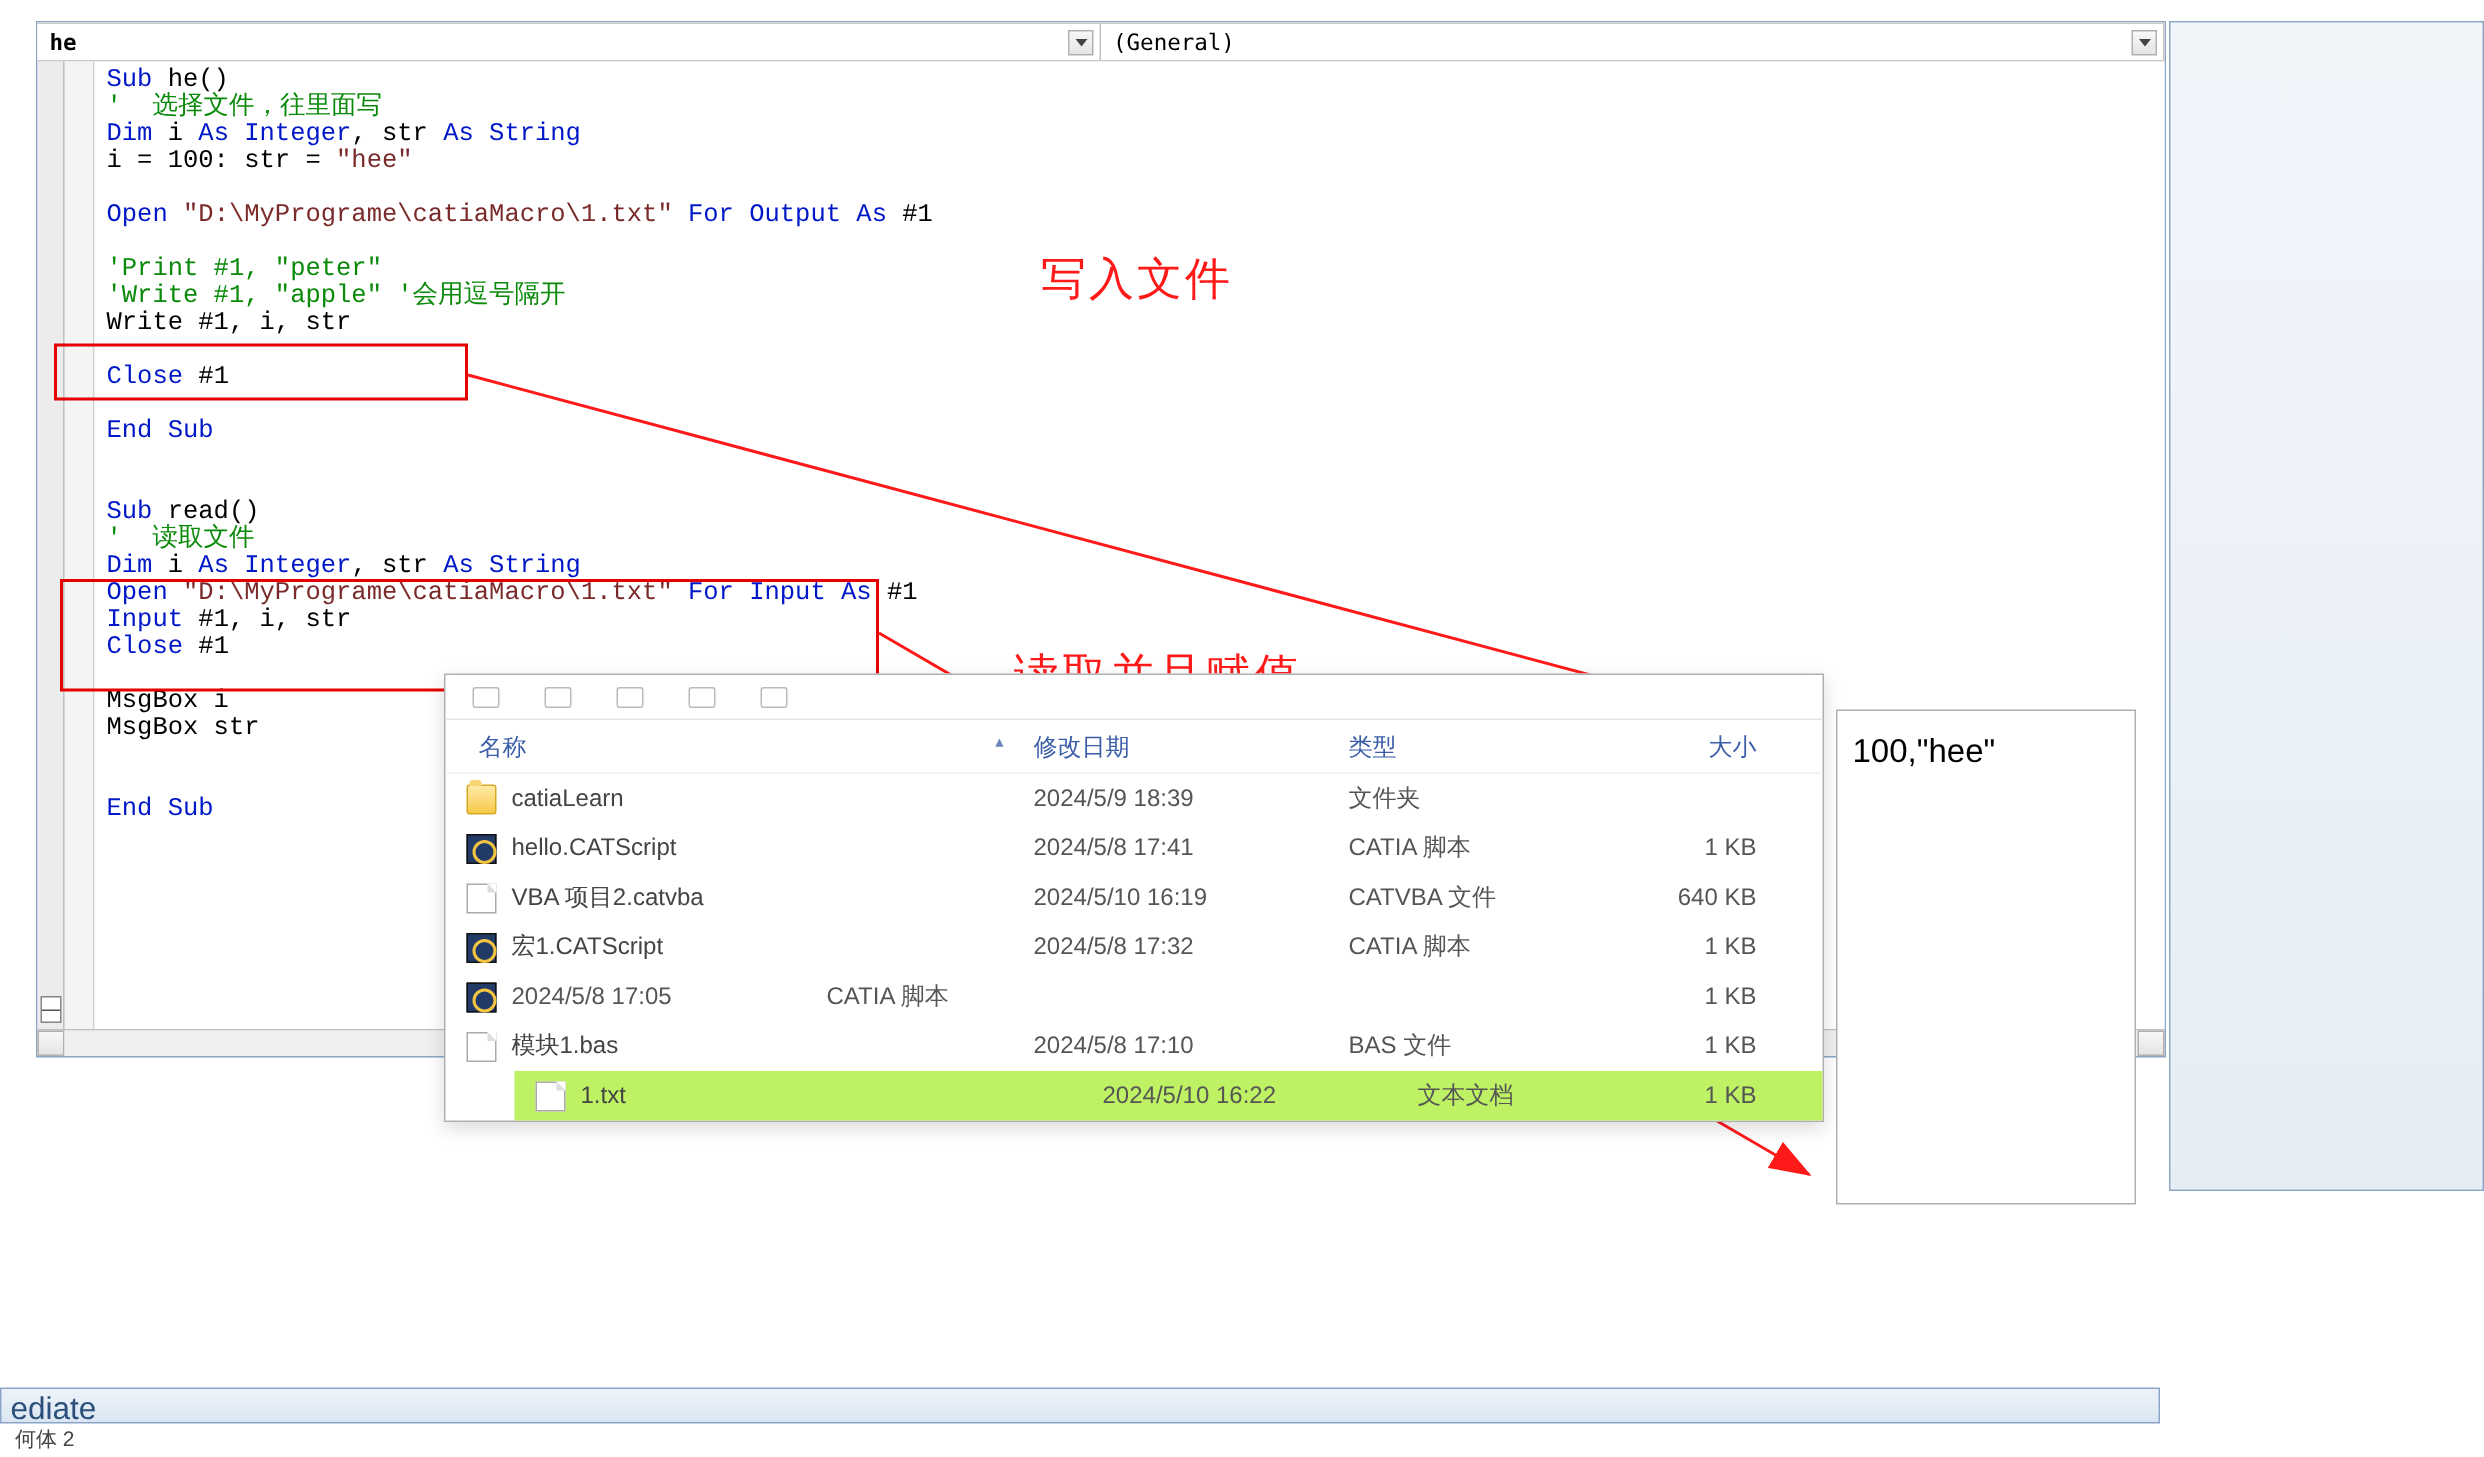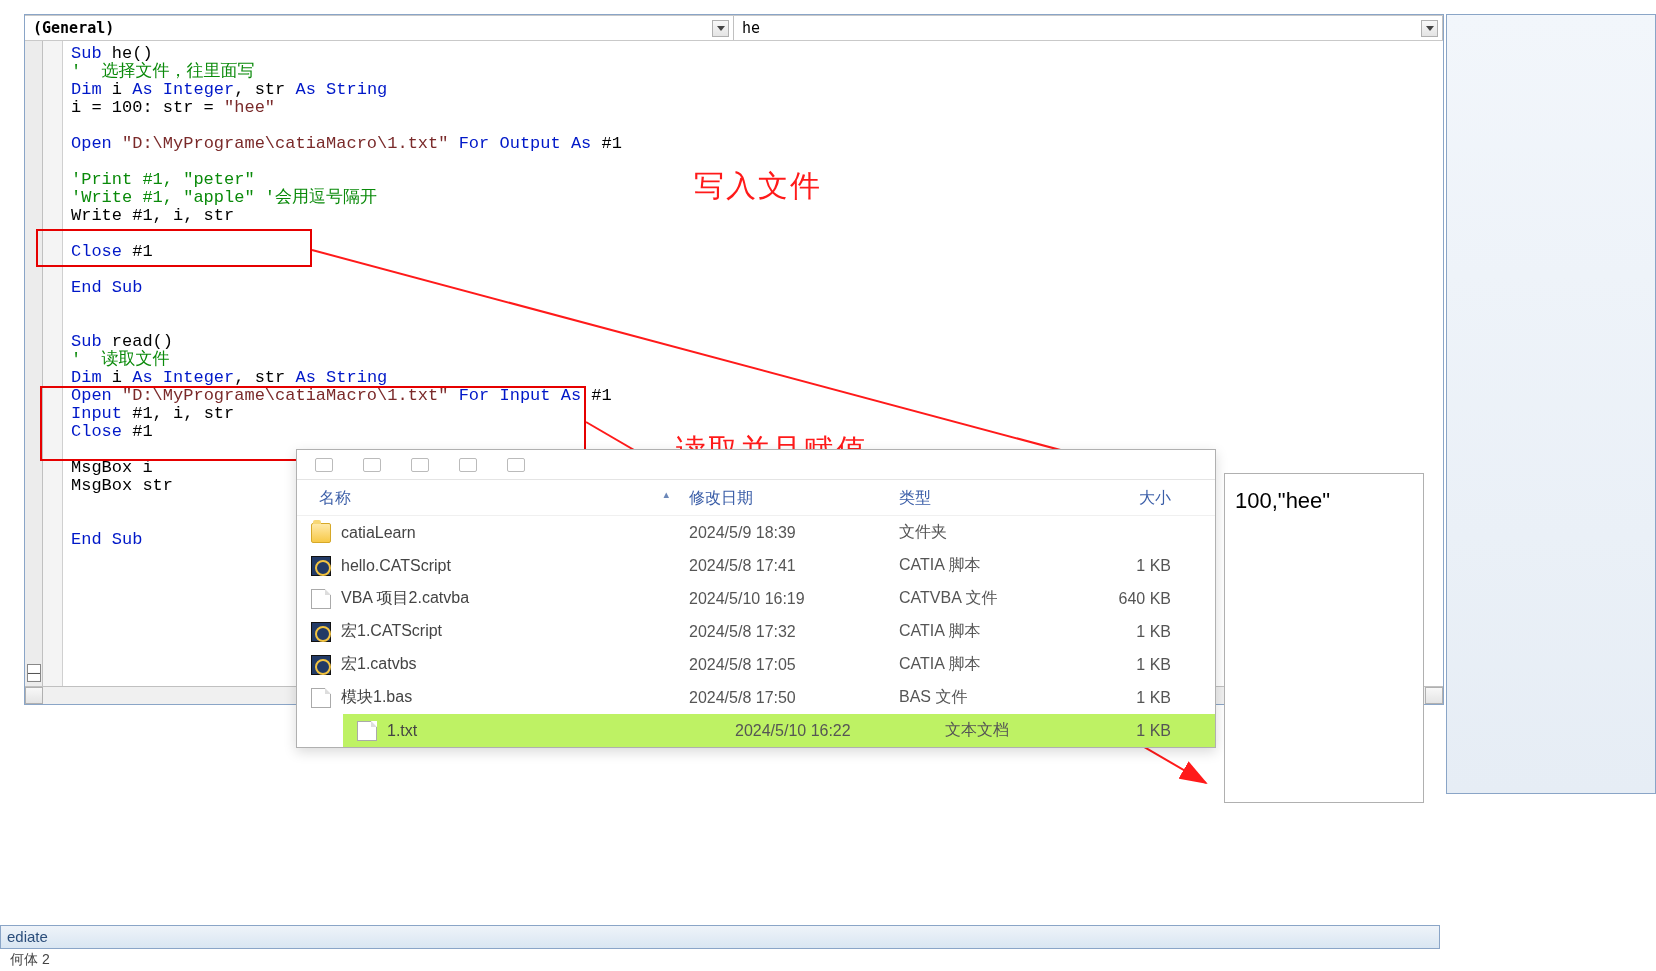--- a/index.html
+++ b/index.html
@@ -239,21 +239,21 @@
   
   .immediate{
     position:absolute;
     left:0;
     bottom:22px;
     width:1440px;
     height:24px;
     border:1px solid #8aa5c7;
     background:linear-gradient(#eef3f9,#d9e6f2);
     color:#2b4e7b;
-    font-size:15px;
+    font-size:21px;
     padding:2px 6px;
   }
   .bottom-strip{
     position:absolute;
     left:0;bottom:0;
     width:1656px;height:22px;
     display:flex;
     font-size:14px;
     color:#444;
   }
@@ -267,25 +267,25 @@
     background:linear-gradient(#f2f6fb,#e6edf5);
   }
 </style>
 </head>
 <body>
 
 <div class="code-window">
 
   <div class="dropdown-row">
     <div class="dropdown">
-      <span>(General)</span>
+      <span>he</span>
       <div class="dd-arrow"></div>
     </div>
     <div class="dropdown">
-      <span>he</span>
+      <span>(General)</span>
       <div class="dd-arrow"></div>
     </div>
   </div>
 
   <div class="code-body">
     <div class="gutter-controls">
       <div class="split-icon"></div>
     </div>
     <div class="margin-bar"></div>
     <div class="code-area"><span class="kw">Sub</span><span> he()</span>
@@ -383,29 +383,28 @@
       </div>
       <div class="exp-row">
         <span class="ic ic-cat"></span>
         <span class="nm">宏1.CATScript</span>
         <span class="dt">2024/5/8 17:32</span>
         <span class="tp">CATIA 脚本</span>
         <span class="sz">1 KB</span>
       </div>
       <div class="exp-row">
         <span class="ic ic-cat"></span>
-        <span class="nm">宏1.catvbs</span>
         <span class="dt">2024/5/8 17:05</span>
         <span class="tp">CATIA 脚本</span>
         <span class="sz">1 KB</span>
       </div>
       <div class="exp-row">
         <span class="ic ic-doc"></span>
         <span class="nm">模块1.bas</span>
-        <span class="dt">2024/5/8 17:50</span>
+        <span class="dt">2024/5/8 17:10</span>
         <span class="tp">BAS 文件</span>
         <span class="sz">1 KB</span>
       </div>
       <div class="exp-row selected">
         <span class="ic ic-doc"></span>
         <span class="nm">1.txt</span>
         <span class="dt">2024/5/10 16:22</span>
         <span class="tp">文本文档</span>
         <span class="sz">1 KB</span>
       </div>

